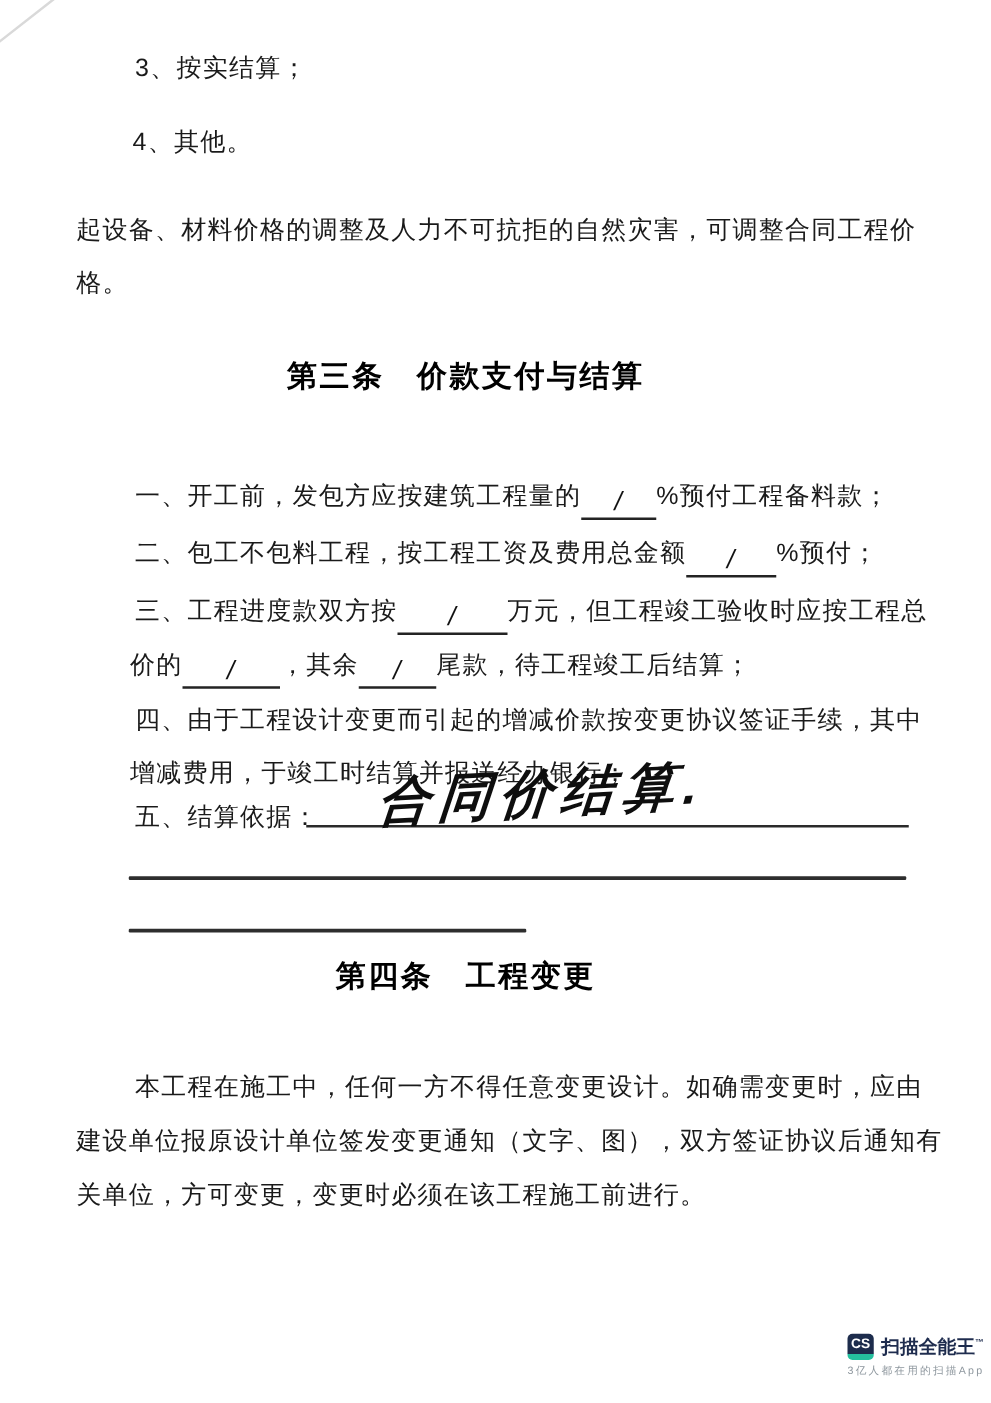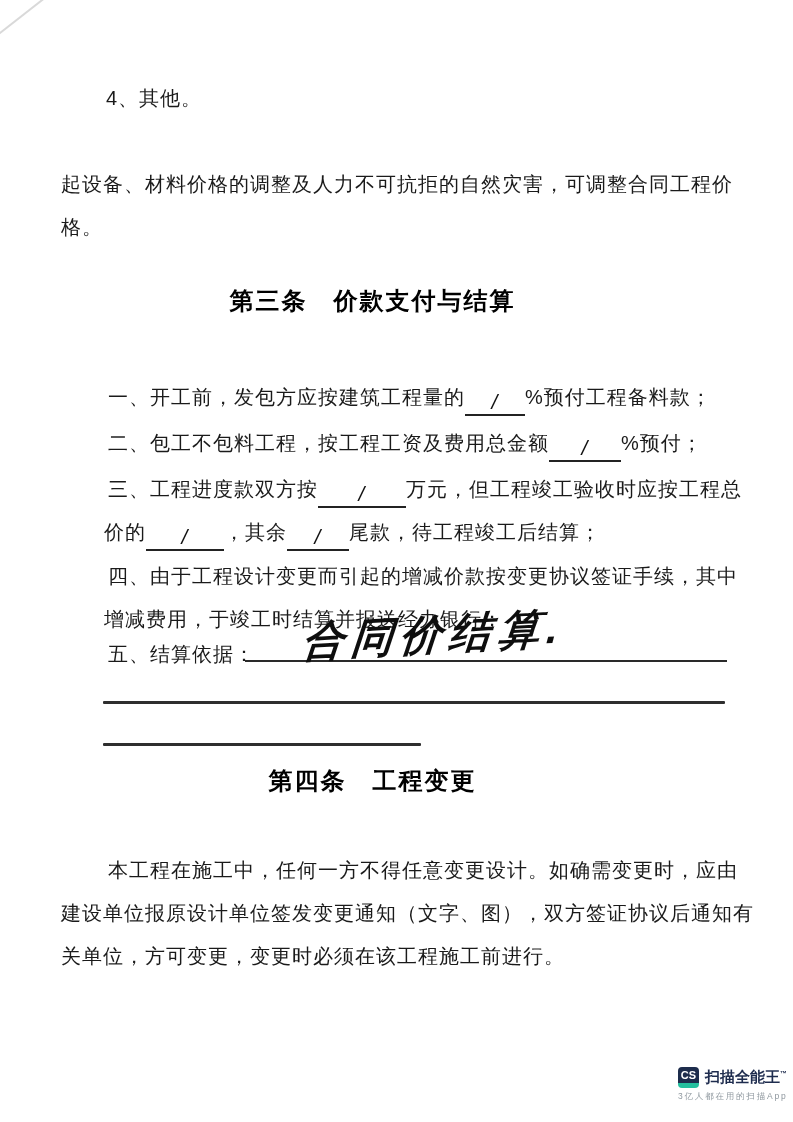--- a/index.html
+++ b/index.html
@@ -46,21 +46,22 @@
     letter-spacing:1.8px;white-space:nowrap;
   }
 </style>
 </head>
 <body>
 
 <div class="page">
 
   <div class="scan-edge"></div>
 
-  <div class="line" style="top:84px;left:106px">4、其他。</div>
+  <div class="line" style="top:41px;left:108px">3、按实结算；</div>
+  <div class="line" style="top:100px;left:106px">4、其他。</div>
 
   <div class="line" style="top:170px;left:61px">起设备、材料价格的调整及人力不可抗拒的自然灾害，可调整合同工程价</div>
   <div class="line" style="top:213px;left:61px">格。</div>
 
   <div class="heading" style="top:285px">第三条　价款支付与结算</div>
 
   <div class="line" style="top:383px;left:108px">
     <span>一、开工前，发包方应按建筑工程量的</span><span class="blank" style="width:60px"><span class="slash">/</span></span><span>%预付工程备料款；</span>
   </div>
 

